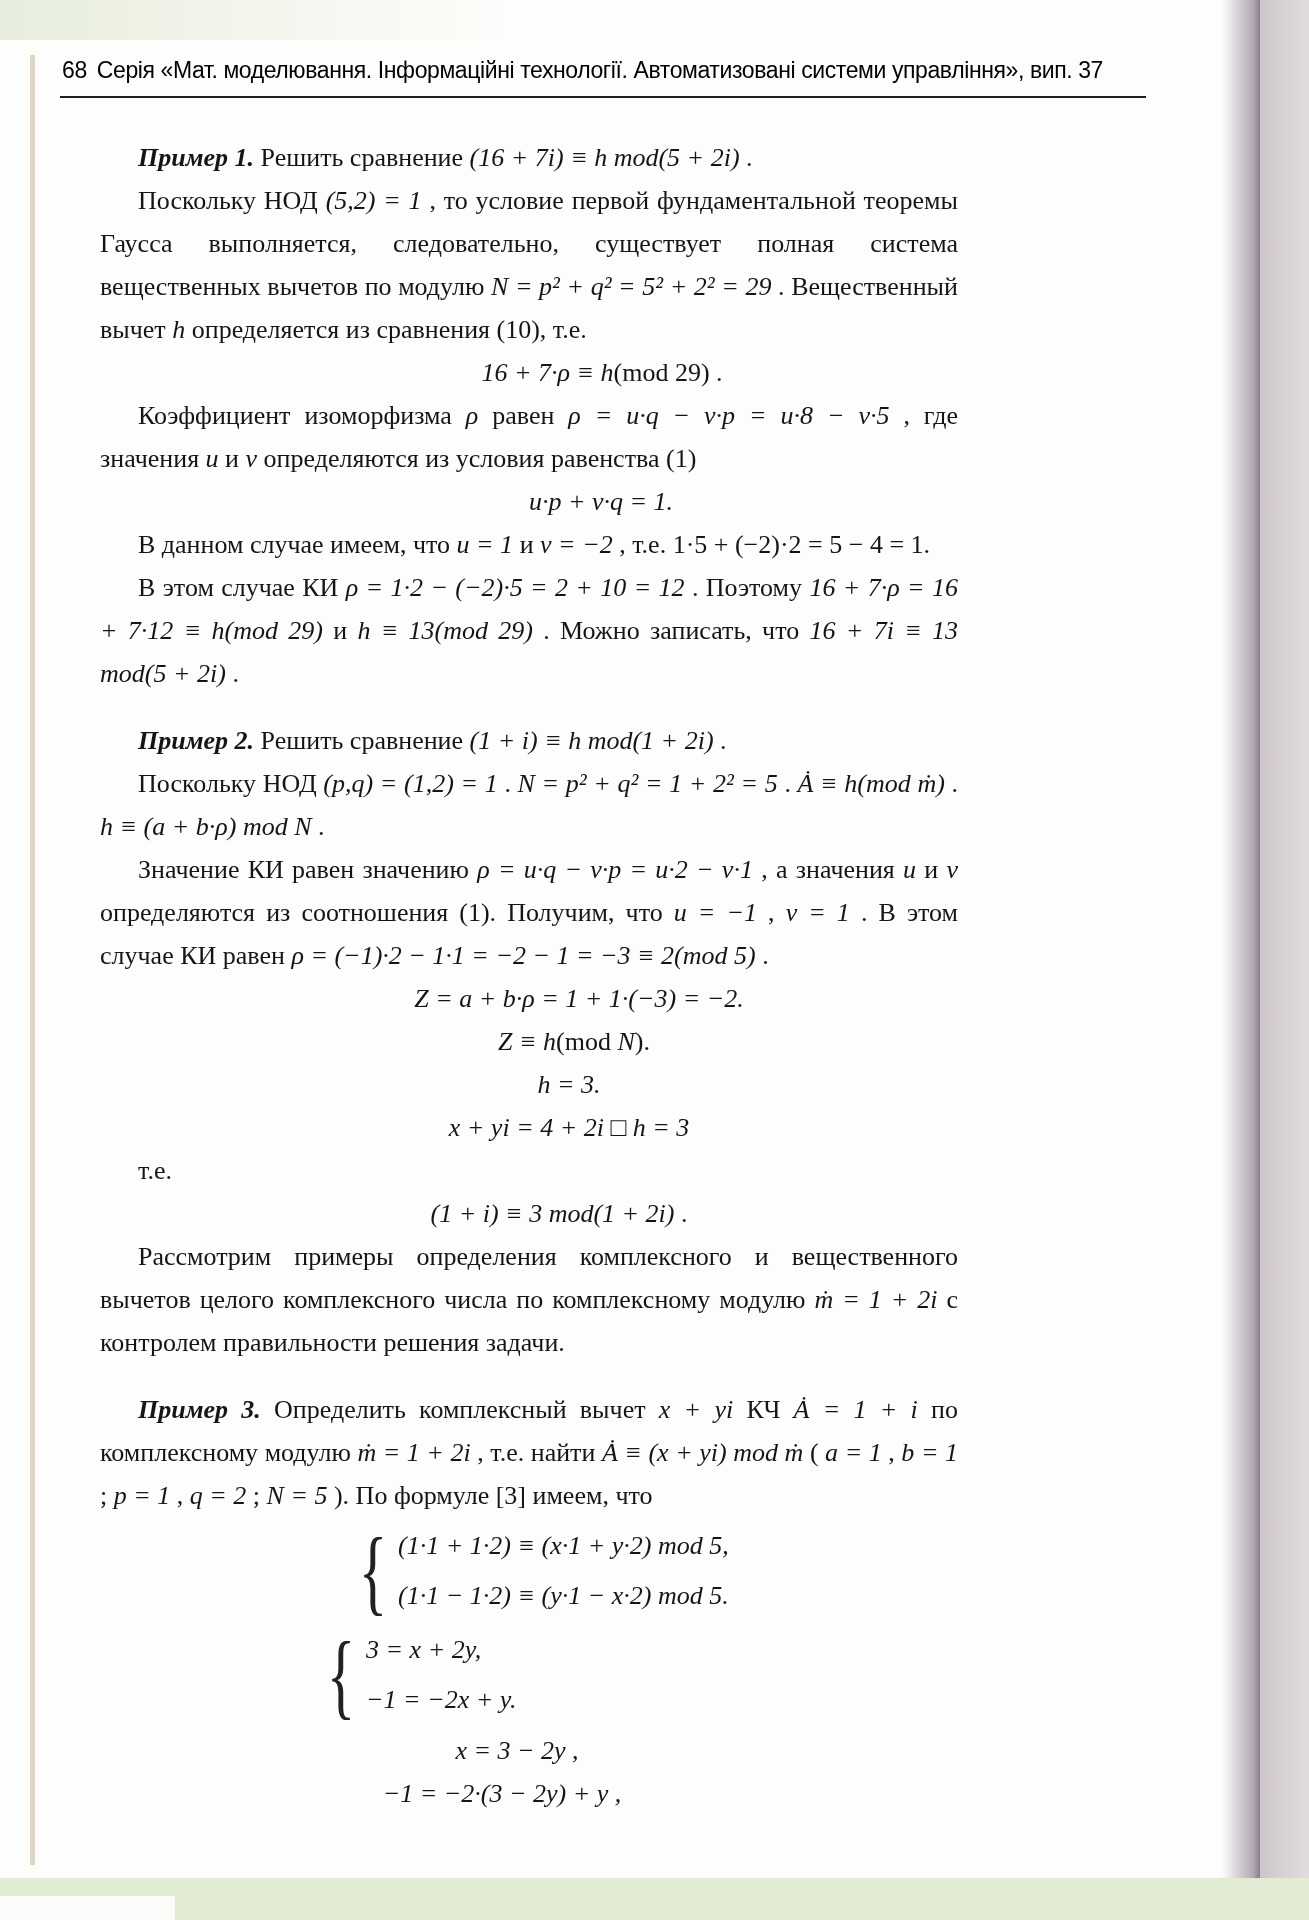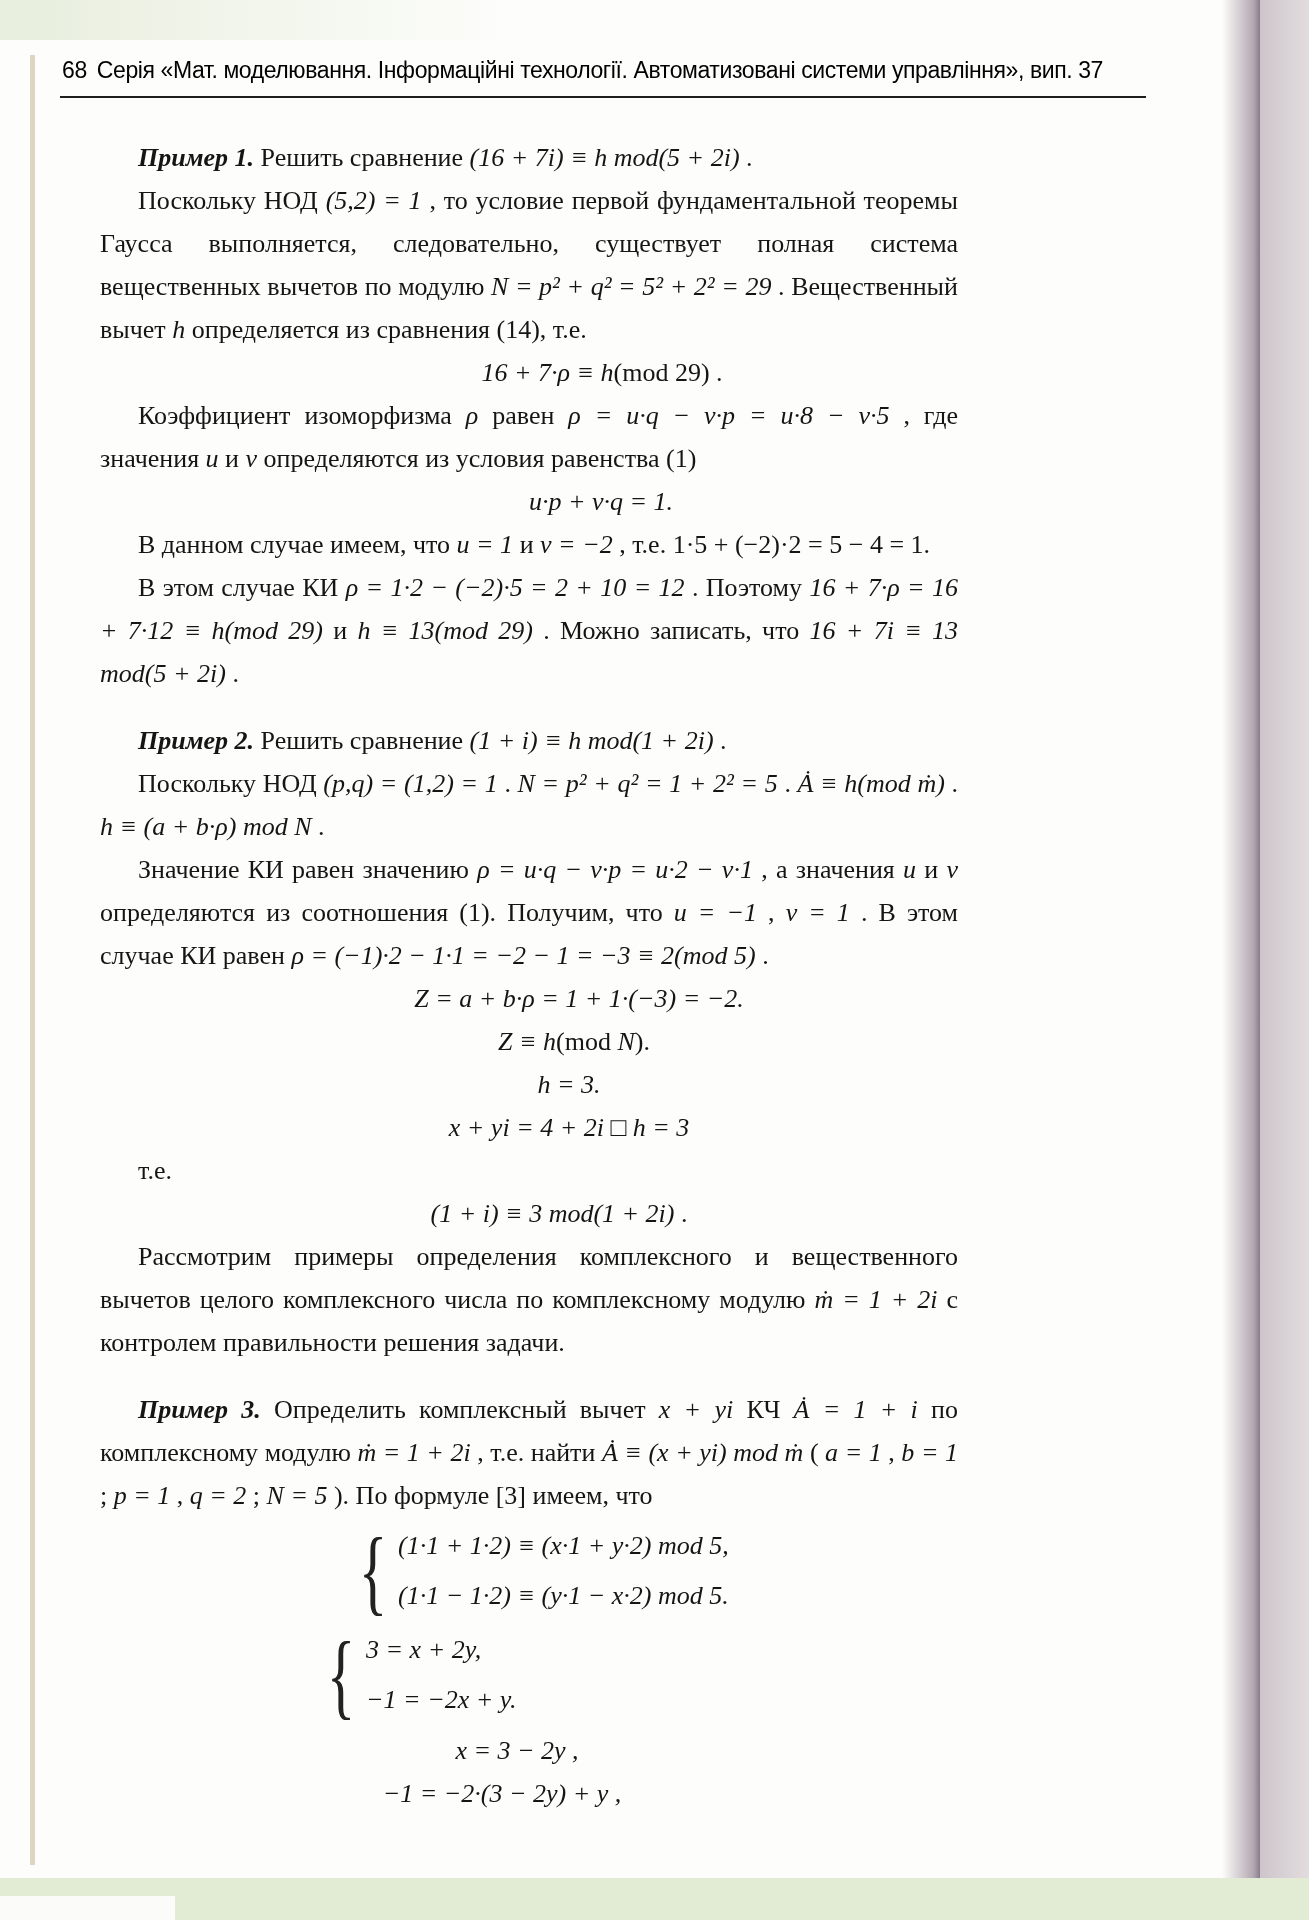--- a/index.html
+++ b/index.html
@@ -57,21 +57,21 @@
 <div class="edge-bottom"></div>
 <div class="edge-bottom-corner"></div>
 
 <div class="page-header">
   <span class="pgnum">68</span><span>Серія «Мат. моделювання. Інформаційні технології. Автоматизовані системи управління», вип. 37</span>
 </div>
 <div class="header-rule"></div>
 
 <div class="content">
     <p><span class="r-bi">Пример 1.</span><span> Решить сравнение </span><span class="r-i">(16 + 7i) ≡ h mod(5 + 2i)</span><span> .</span></p>
-    <p><span>Поскольку НОД </span><span class="r-i">(5,2) = 1</span><span> , то условие первой фундаментальной теоремы Гаусса выполняется, следовательно, существует полная система вещественных вычетов по модулю </span><span class="r-i">N = p² + q² = 5² + 2² = 29</span><span> . Вещественный вычет </span><span class="r-i">h</span><span> определяется из сравнения (14), т.е.</span></p>
+    <p><span>Поскольку НОД </span><span class="r-i">(5,2) = 1</span><span> , то условие первой фундаментальной теоремы Гаусса выполняется, следовательно, существует полная система вещественных вычетов по модулю </span><span class="r-i">N = p² + q² = 5² + 2² = 29</span><span> . Вещественный вычет </span><span class="r-i">h</span><span> определяется из сравнения (10), т.е.</span></p>
     <div class="eq"><span style="left: 73px;"><span class="r-i">16 + 7·ρ ≡ h</span><span>(mod 29) .</span></span></div>
     <p><span>Коэффициент изоморфизма </span><span class="r-i">ρ</span><span> равен </span><span class="r-i">ρ = u·q − v·p = u·8 − v·5</span><span> , где значения </span><span class="r-i">u</span><span> и </span><span class="r-i">v</span><span> определяются из условия равенства (1)</span></p>
     <div class="eq"><span style="left: 72px; text-align: right;"><span class="r-i">u·p + v·q = 1.</span></span></div>
     <p><span>В данном случае имеем, что </span><span class="r-i">u = 1</span><span> и </span><span class="r-i">v = −2</span><span> , т.е. 1·5 + (−2)·2 = 5 − 4 = 1.</span></p>
     <p><span>В этом случае КИ </span><span class="r-i">ρ = 1·2 − (−2)·5 = 2 + 10 = 12</span><span> . Поэтому </span><span class="r-i">16 + 7·ρ = 16 + 7·12 ≡ h(mod 29)</span><span> и </span><span class="r-i">h ≡ 13(mod 29)</span><span> . Можно записать, что </span><span class="r-i">16 + 7i ≡ 13 mod(5 + 2i)</span><span> .</span></p>
     <p class="sp"><span class="r-bi">Пример 2.</span><span> Решить сравнение </span><span class="r-i">(1 + i) ≡ h mod(1 + 2i)</span><span> .</span></p>
     <p><span>Поскольку НОД </span><span class="r-i">(p,q) = (1,2) = 1</span><span> .  </span><span class="r-i">N = p² + q² = 1 + 2² = 5</span><span> .  </span><span class="r-i">Ȧ ≡ h(mod ṁ)</span><span> . </span><span class="r-i">h ≡ (a + b·ρ) mod N</span><span> .</span></p>
     <p><span>Значение КИ равен значению </span><span class="r-i">ρ = u·q − v·p = u·2 − v·1</span><span> , а значения </span><span class="r-i">u</span><span> и </span><span class="r-i">v</span><span> определяются из соотношения (1). Получим, что </span><span class="r-i">u = −1</span><span> , </span><span class="r-i">v = 1</span><span> . В этом случае КИ равен </span><span class="r-i">ρ = (−1)·2 − 1·1 = −2 − 1 = −3 ≡ 2(mod 5)</span><span> .</span></p>
     <div class="eq"><span style="left: 50px;"><span class="r-i">Z = a + b·ρ = 1 + 1·(−3) = −2.</span></span></div>
     <div class="eq"><span style="left: 45px; text-align: center;"><span class="r-i">Z ≡ h</span><span>(mod </span><span class="r-i">N</span><span>).</span></span></div>

